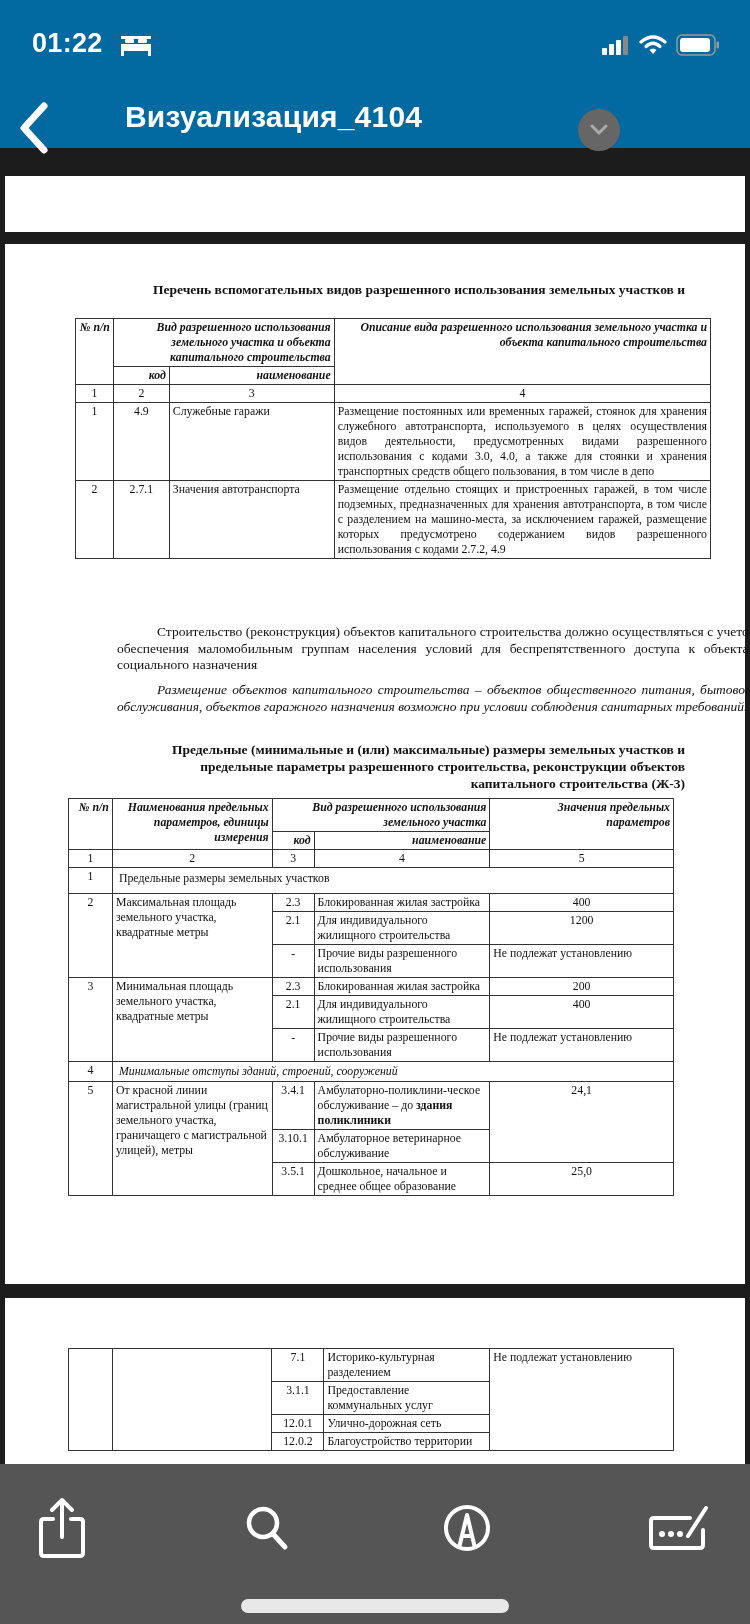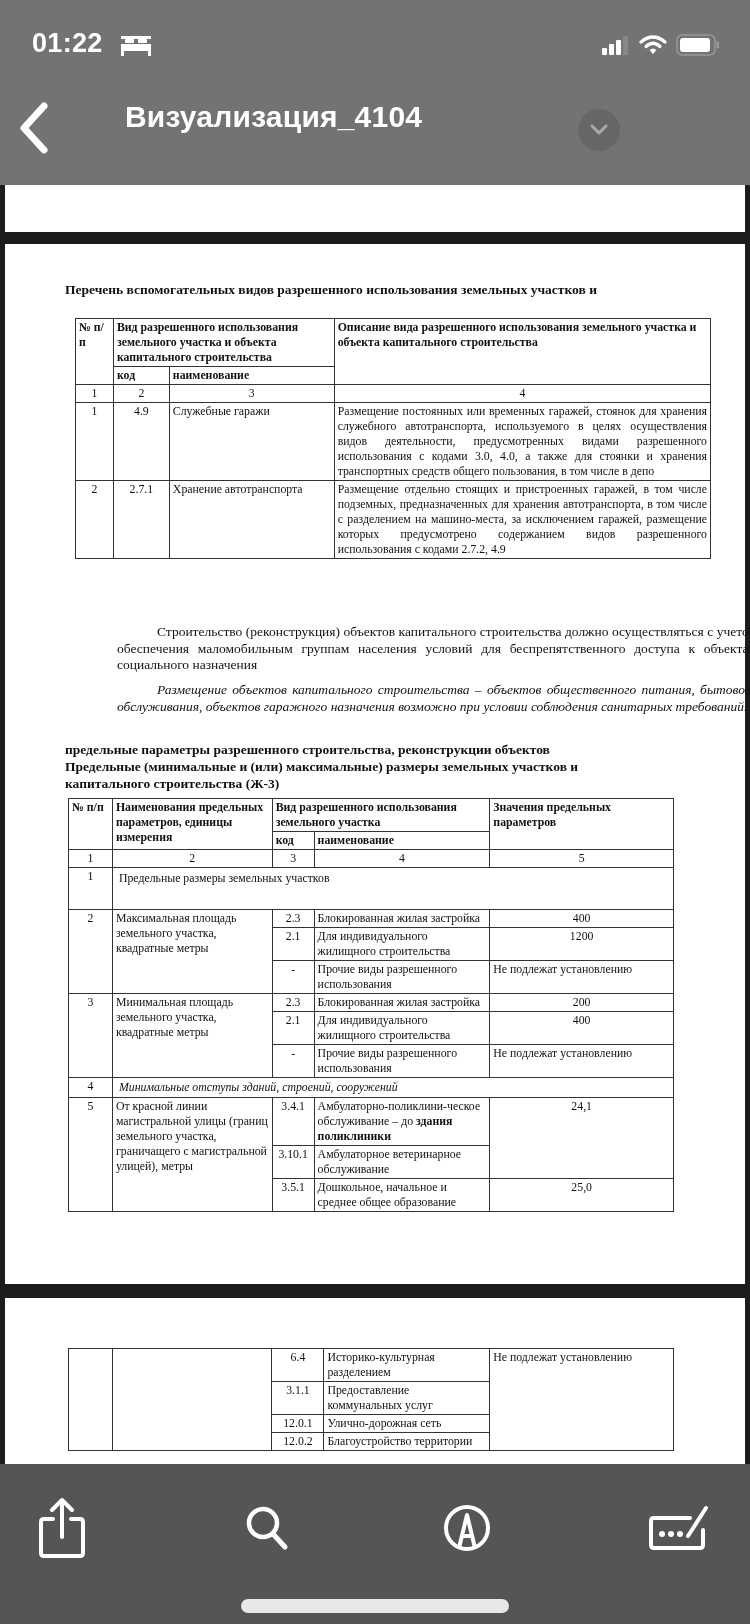--- a/index.html
+++ b/index.html
@@ -1,42 +1,42 @@
 <!DOCTYPE html>
 <html><head>
 <meta charset="utf-8">
 <style>
   * { box-sizing: border-box; margin: 0; padding: 0; }
   html, body { width: 750px; height: 1624px; overflow: hidden; background: #1c1c1c; }
   body { position: relative; font-family: "Liberation Sans", sans-serif; }
 
   
-  .topbar { position: absolute; left: 0; top: 0; width: 750px; height: 185px; background: #737373; z-index: 5; }
+  .topbar { position: absolute; left: 0; top: 0; width: 750px; height: 148px; background: #0369a1; z-index: 5; }
   .status-time { position: absolute; left: 32px; top: 28px; color: #fff; font-size: 27px; font-weight: bold; letter-spacing: 0.3px; }
   .bed-icon { position: absolute; left: 120px; top: 34px; width: 32px; height: 22px; }
   .status-right { position: absolute; right: 30px; top: 34px; display: flex; align-items: center; gap: 9px; }
   .back-icon { position: absolute; left: 14px; top: 100px; width: 40px; height: 56px; }
   .nav-title { position: absolute; left: 125px; top: 100px; color: #fff; font-size: 30px; font-weight: bold; letter-spacing: 0.2px; }
   .title-chevron { position: absolute; left: 578px; top: 109px; width: 42px; height: 42px; border-radius: 50%; background: #666; display: flex; align-items: center; justify-content: center; }
 
   
   .doc-area { position: absolute; left: 0; top: 176px; width: 750px; height: 1288px; background: #1c1c1c; overflow: hidden; }
   .page { position: absolute; left: 5px; width: 740px; background: #fff; }
   .page-top { top: 0; height: 56px; }
   .page-main { top: 68px; height: 1040px; }
   .page-next { top: 1122px; height: 300px; }
 
   .doc { font-family: "Liberation Serif", serif; color: #111; }
-  .heading { position: absolute; text-align: left; font-weight: bold; font-size: 13.5px; line-height: 17px; }
+  .heading { position: absolute; text-align: right; font-weight: bold; font-size: 13.5px; line-height: 17px; }
   .para { position: absolute; font-size: 13.5px; line-height: 16.5px; text-align: justify; margin-left: 41px; }
   .para .indent { display: inline-block; width: 40px; }
 
   table.t { position: absolute; border-collapse: collapse; font-size: 11.8px; line-height: 15px; }
   table.t td, table.t th { border: 1px solid #333; vertical-align: top; padding: 1px 3px; font-weight: normal; }
-  table.t th { font-weight: bold; text-align: left; }
+  table.t th { font-weight: bold; text-align: right; font-style: italic; }
   .c { text-align: center; }
   .b { font-weight: bold; }
   .j { text-align: justify; }
 
   
   .bottombar { position: absolute; left: 0; top: 1464px; width: 750px; height: 160px; background: #555555; z-index: 5; }
   .tool { position: absolute; top: 34px; width: 60px; height: 60px; display: flex; align-items: center; justify-content: center; }
   .home-indicator { position: absolute; left: 241px; top: 1599px; width: 268px; height: 14px; border-radius: 7px; background: #e8e8e8; z-index: 6; }
 </style>
 </head>
@@ -114,32 +114,32 @@
       </tr>
       <tr>
         <td class="c">1</td>
         <td class="c">4.9</td>
         <td>Служебные гаражи</td>
         <td class="j">Размещение постоянных или временных гаражей, стоянок для хранения служебного автотранспорта, используемого в целях осуществления видов деятельности, предусмотренных видами разрешенного использования с кодами 3.0, 4.0, а также для стоянки и хранения транспортных средств общего пользования, в том числе в депо</td>
       </tr>
       <tr>
         <td class="c">2</td>
         <td class="c">2.7.1</td>
-        <td>Хранение автотранспорта</td>
+        <td>Значения автотранспорта</td>
         <td class="j">Размещение отдельно стоящих и пристроенных гаражей, в том числе подземных, предназначенных для хранения автотранспорта, в том числе с разделением на машино-места, за исключением гаражей, размещение которых предусмотрено содержанием видов разрешенного использования с кодами 2.7.2, 4.9</td>
       </tr>
     </tbody>
       </table>
 
     <div class="para" style="left:71px; top:380px; width:640px;"><span class="indent"></span><span>Строительство (реконструкция) объектов капитального строительства должно осуществляться с учетом обеспечения маломобильным группам населения условий для беспрепятственного доступа к объектам социального назначения</span></div>
     <div class="para" style="left:71px; top:438px; width:640px;font-style:italic;"><span class="indent"></span><span>Размещение объектов капитального строительства – объектов общественного питания, бытового обслуживания, объектов гаражного назначения возможно при условии соблюдения санитарных требований.</span></div>
 
     <div class="heading" style="left:60px; top:497px; width:620px;">
+      <div>Предельные (минимальные и (или) максимальные) размеры земельных участков и</div>
       <div>предельные параметры разрешенного строительства, реконструкции объектов</div>
-      <div>Предельные (минимальные и (или) максимальные) размеры земельных участков и</div>
       <div>капитального строительства (Ж-3)</div>
     </div>
 
     <table class="t" style="left:63px; top:554px; width:606px;">
       <colgroup>
           <col style="width:44px">
           <col style="width:160px">
           <col style="width:42px">
           <col style="width:176px">
           <col style="width:184px">
@@ -157,21 +157,21 @@
       </tr>
       <tr>
         <td class="c">1</td>
         <td class="c">2</td>
         <td class="c">3</td>
         <td class="c">4</td>
         <td class="c">5</td>
       </tr>
       <tr>
         <td class="c">1</td>
-        <td colspan="4" class="b" style="padding:3px 6px 23px;">Предельные размеры земельных участков</td>
+        <td colspan="4" class="b" style="padding:3px 6px 7px;">Предельные размеры земельных участков</td>
       </tr>
 
       <tr>
         <td rowspan="3" class="c">2</td>
         <td rowspan="3">Максимальная площадь земельного участка, квадратные метры</td>
         <td class="c">2.3</td>
         <td class="b">Блокированная жилая застройка</td>
         <td class="c b">400</td>
       </tr>
       <tr>
@@ -233,21 +233,21 @@
           <col style="width:44px">
           <col style="width:160px">
           <col style="width:52px">
           <col style="width:166px">
           <col style="width:184px">
         </colgroup>
       <tbody>
           <tr>
         <td rowspan="4"></td>
         <td rowspan="4"></td>
-        <td class="c">6.4</td>
+        <td class="c">7.1</td>
         <td>Историко-культурная разделением</td>
         <td rowspan="4">Не подлежат установлению</td>
       </tr>
       <tr>
         <td class="c">3.1.1</td>
         <td>Предоставление коммунальных услуг</td>
       </tr>
       <tr>
         <td class="c">12.0.1</td>
         <td>Улично-дорожная сеть</td>

